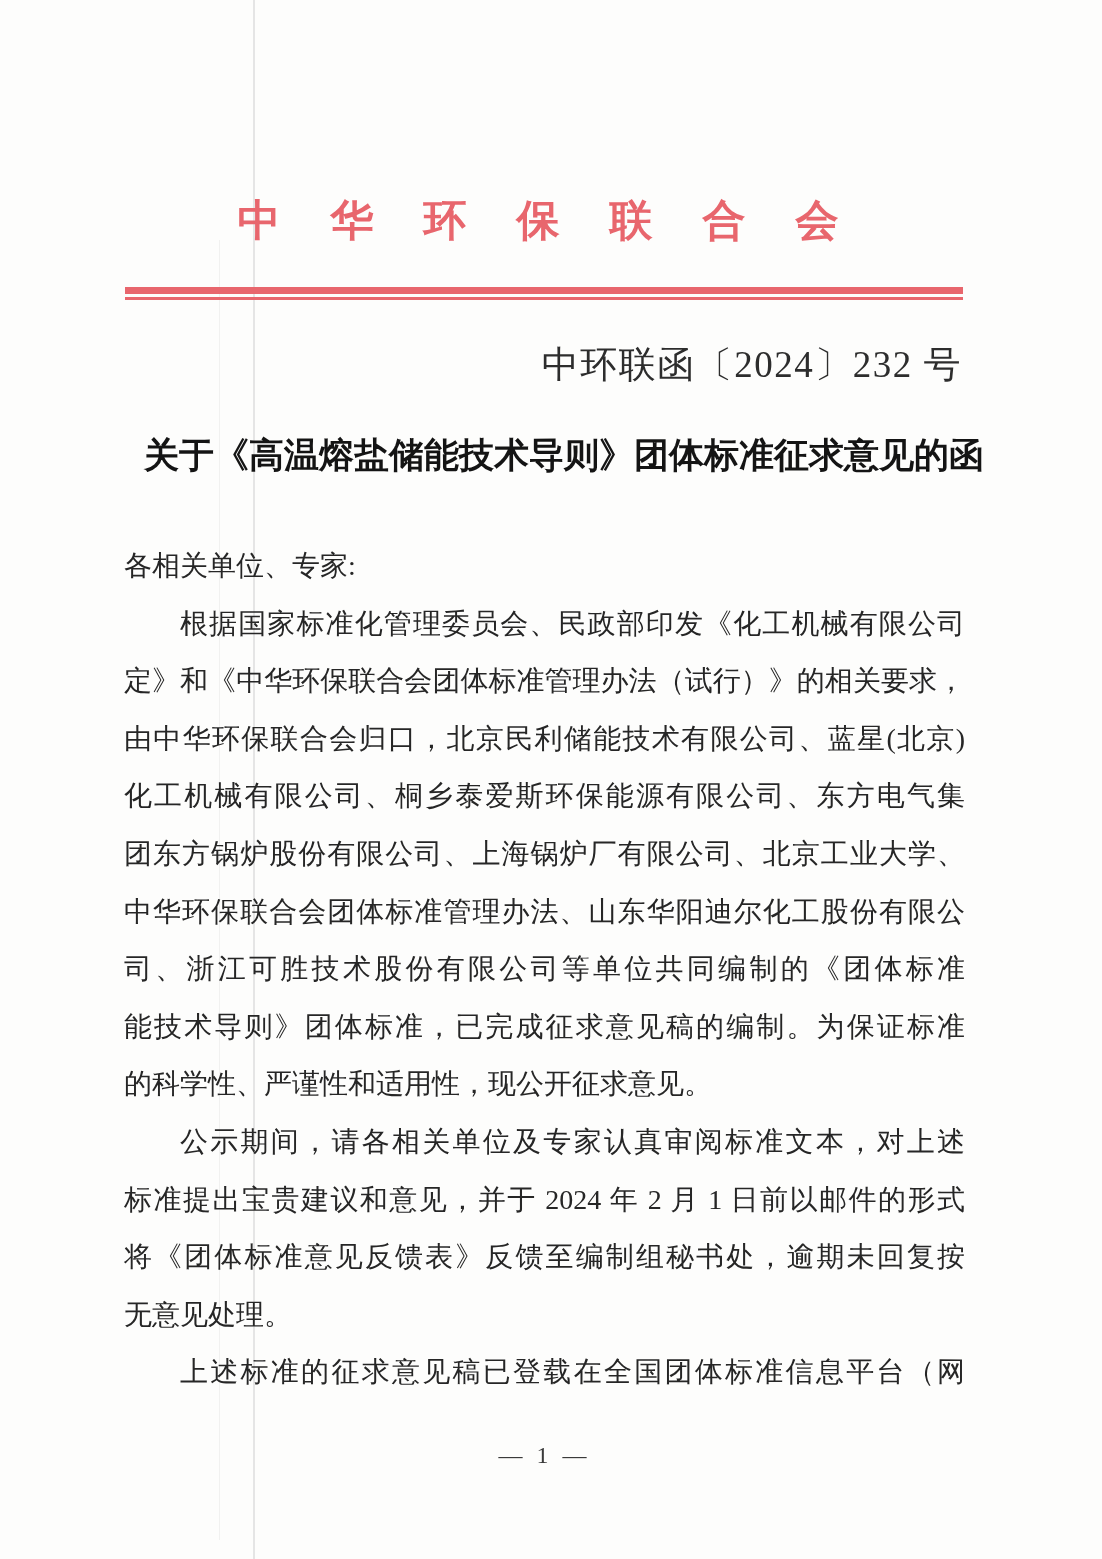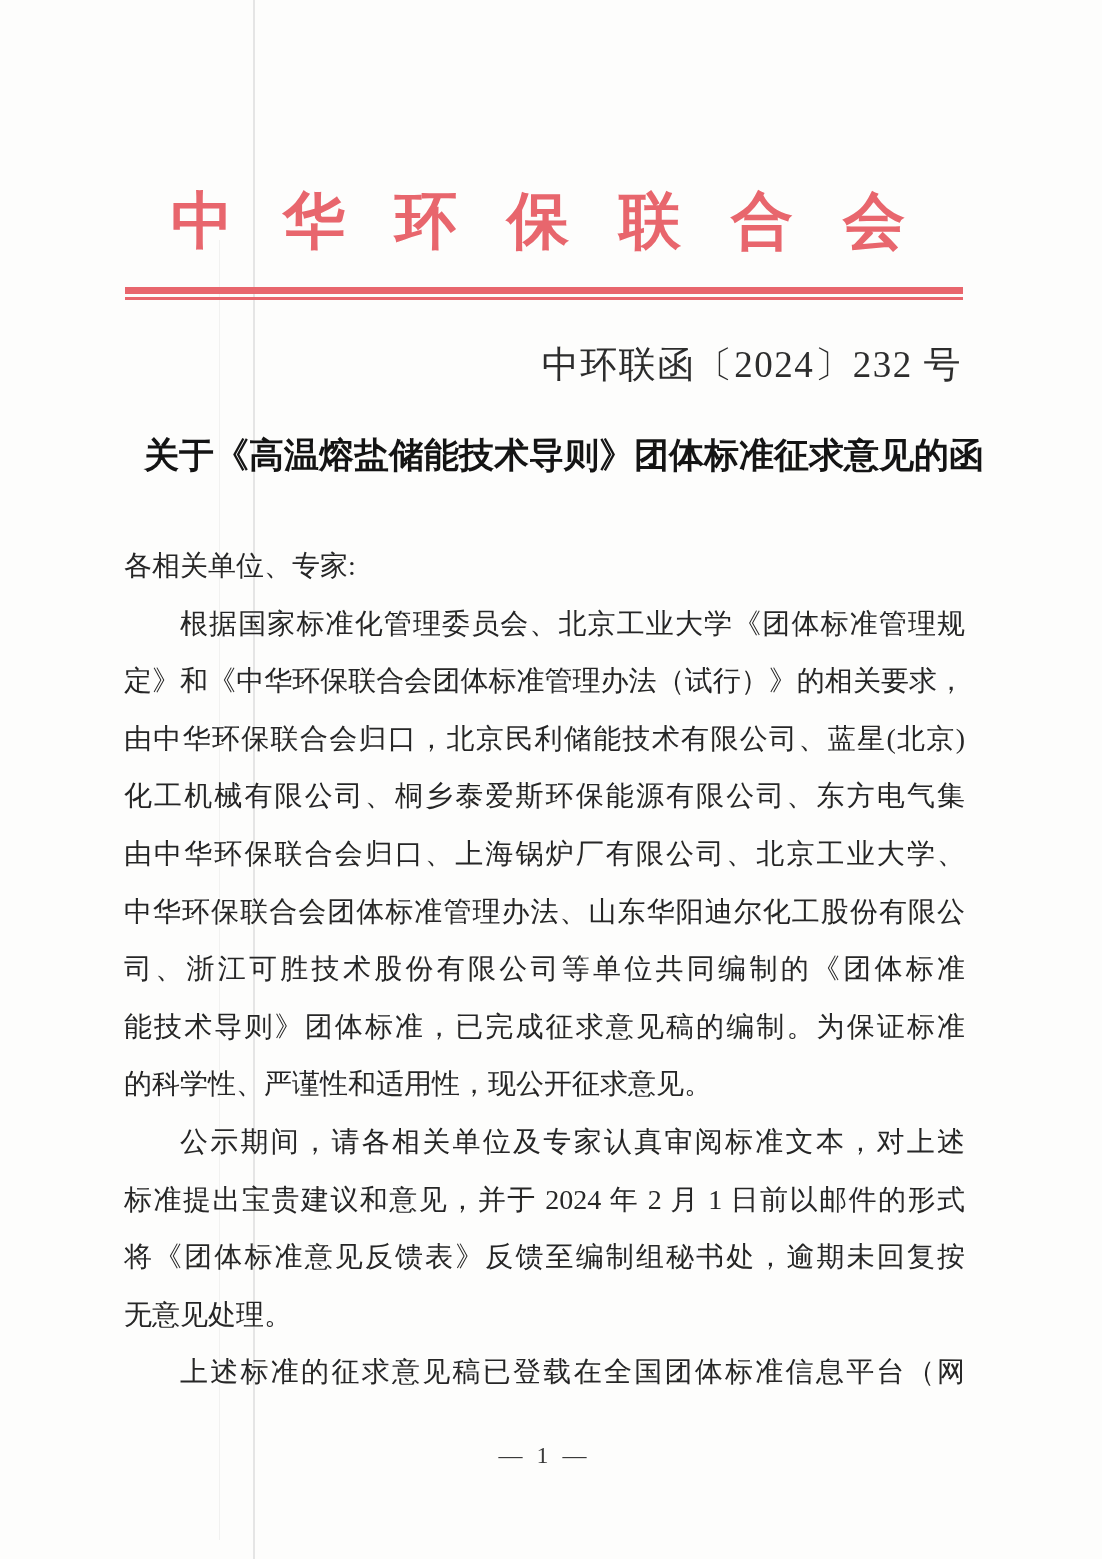--- a/index.html
+++ b/index.html
@@ -32,21 +32,21 @@
     background: rgba(180,180,180,0.16);
     pointer-events: none;
   }
   .org-name {
     position: absolute;
     top: 186px; left: 0;
     width: 100%;
     margin: 0;
     box-sizing: border-box;
     text-align: center;
-    font-size: 62px;
+    font-size: 43px;
     line-height: 70px;
     font-weight: 700;
     letter-spacing: 50px;
     padding-left: 24px; 
     color: var(--accent-red, #e8666d);
     white-space: nowrap;
   }
   .rule-thick {
     position: absolute;
     left: 125px; top: 287px;
@@ -125,25 +125,25 @@
 
   <div class="rule-thick"></div>
   <div class="rule-thin"></div>
 
   <div class="doc-number">中环联函〔2024〕232 号</div>
 
   <h2 class="doc-title">关于《高温熔盐储能技术导则》团体标准征求意见的函</h2>
 
   <div class="body-text">
     <div class="line">各相关单位、专家:</div>
-    <div class="line ind j">根据国家标准化管理委员会、北京工业大学《团体标准管理规</div>
+    <div class="line ind j">根据国家标准化管理委员会、民政部印发《化工机械有限公司</div>
     <div class="line j">定》和《中华环保联合会团体标准管理办法（试行）》的相关要求，</div>
     <div class="line j">由中华环保联合会归口，北京民利储能技术有限公司、蓝星(北京)</div>
     <div class="line j">化工机械有限公司、桐乡泰爱斯环保能源有限公司、东方电气集</div>
-    <div class="line j">由中华环保联合会归口、上海锅炉厂有限公司、北京工业大学、</div>
+    <div class="line j">团东方锅炉股份有限公司、上海锅炉厂有限公司、北京工业大学、</div>
     <div class="line j">中华环保联合会团体标准管理办法、山东华阳迪尔化工股份有限公</div>
     <div class="line j">司、浙江可胜技术股份有限公司等单位共同编制的《团体标准</div>
     <div class="line j">能技术导则》团体标准，已完成征求意见稿的编制。为保证标准</div>
     <div class="line">的科学性、严谨性和适用性，现公开征求意见。</div>
     <div class="line ind j">公示期间，请各相关单位及专家认真审阅标准文本，对上述</div>
     <div class="line j">标准提出宝贵建议和意见，并于 2024 年 2 月 1 日前以邮件的形式</div>
     <div class="line j">将《团体标准意见反馈表》反馈至编制组秘书处，逾期未回复按</div>
     <div class="line">无意见处理。</div>
     <div class="line ind j">上述标准的征求意见稿已登载在全国团体标准信息平台（网</div>
   </div>

